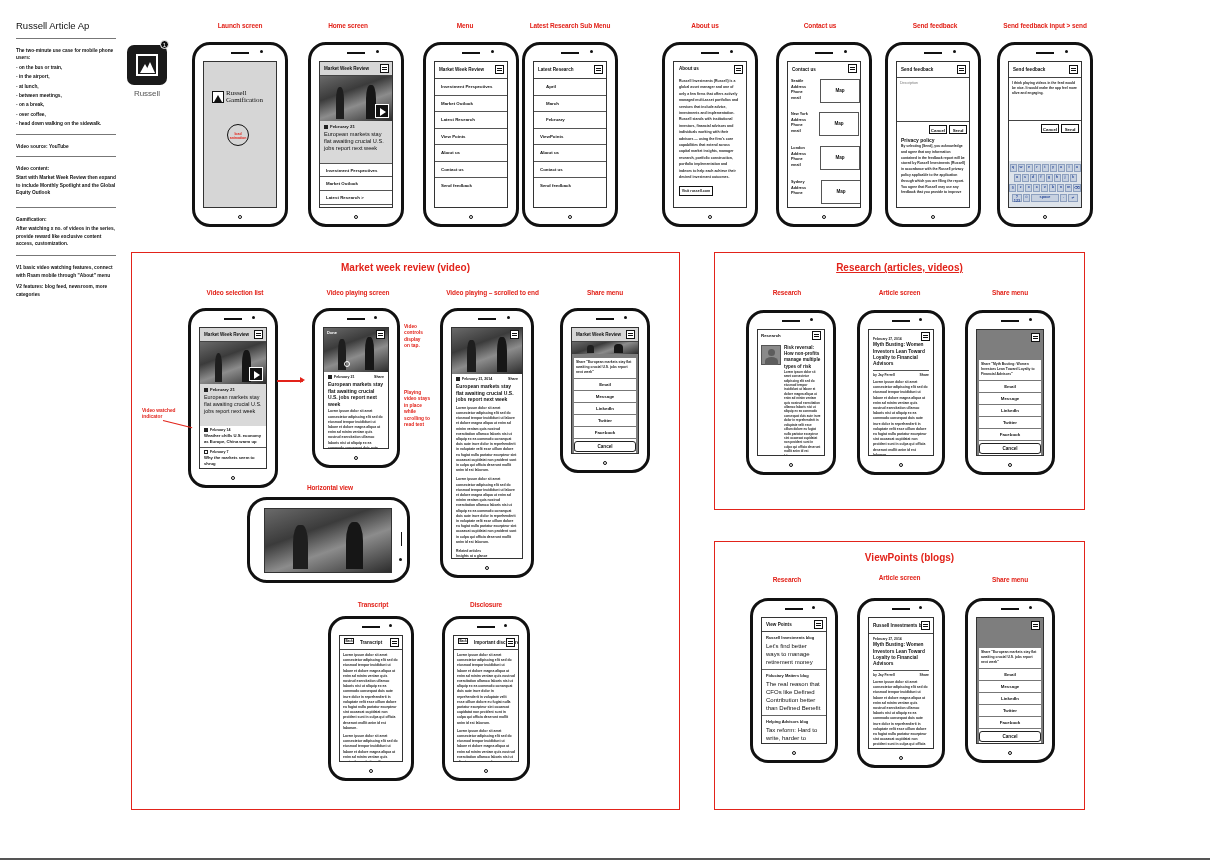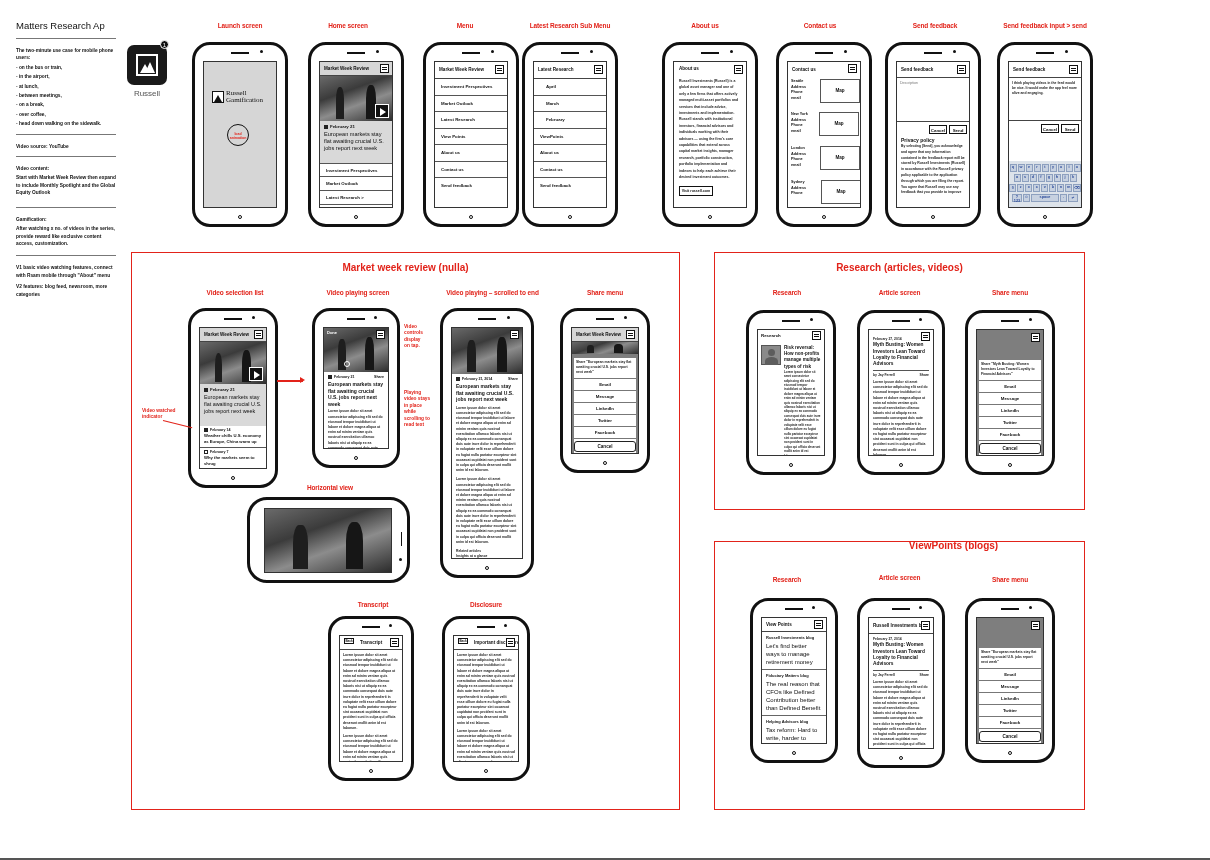--- a/index.html
+++ b/index.html
@@ -56,21 +56,21 @@
   .overlay { position: absolute; left: 0; right: 0; bottom: 0; top: 0; background: #7e7e7e; }
   .arrow { position: absolute; height: 1px; background: #e2231a; }
   .ann { position: absolute; font-size: 4.8px; line-height: 6.4px; font-weight: bold; color: #e2231a; }
   .hphone { position: absolute; border: 3px solid #111; border-radius: 20px; background: #fff; }
   .cross-box { position: absolute; left: 4px; top: 2px; width: 10px; height: 6px; border: 1px solid #111; font-size: 3px; text-align: center; font-weight: bold; }
 </style>
 </head>
 <body>
 
 <div class="notes">
-  <h1>Matters Research Ap</h1>
+  <h1>Russell Article Ap</h1>
   <div class="rule"></div>
   <p>The two-minute use case for mobile phone users:</p>
   <p>- on the bus or train,</p>
   <p>- in the airport,</p>
   <p>- at lunch,</p>
   <p>- between meetings,</p>
   <p>- on a break,</p>
   <p>- over coffee,</p>
   <p>- head down walking on the sidewalk.</p>
   <div class="rule"></div>
@@ -286,21 +286,21 @@
           <span class="k">☺</span>
           <span class="k" style="flex-basis:28px;">space</span>
           <span class="k">.</span>
           <span class="k" style="flex-basis:10px;">↵</span>
         </div>
     </div>
   </div>
 </div>
 
 <div class="section-box" style="left:131px;top:252px;width:549px;height:558px;"></div>
-<div class="sec-title" style="left:131px;top:262px;width:549px;">Market week review (nulla)</div>
+<div class="sec-title" style="left:131px;top:262px;width:549px;">Market week review (video)</div>
 
 <div class="lbl" style="left:195px;top:289px;width:80px;">Video selection list</div>
 <div class="lbl" style="left:318px;top:289px;width:80px;">Video playing screen</div>
 <div class="lbl" style="left:440px;top:289px;width:105px;">Video playing – scrolled to end</div>
 <div class="lbl" style="left:565px;top:289px;width:80px;">Share menu</div>
 
 <div class="phone" style="left:188px;top:308px;width:90px;height:180px;">
   <div class="spk"></div>
     <div class="cam"></div>
     <div class="home"></div>
@@ -434,21 +434,21 @@
     <div class="cam"></div>
     <div class="home"></div>
   <div class="screen">
     <div class="hdr" style="padding-left:20px;"><span class="cross-box">Back</span><span>Important disclosure</span><span class="menu-ic"></span></div>
     <div class="txt" style="padding:3px;">Lorem ipsum dolor sit amet consectetur adipiscing elit sed do eiusmod tempor incididunt ut labore et dolore magna aliqua ut enim ad minim veniam quis nostrud exercitation ullamco laboris nisi ut aliquip ex ea commodo consequat duis aute irure dolor in reprehenderit in voluptate velit esse cillum dolore eu fugiat nulla pariatur excepteur sint occaecat cupidatat non proident sunt in culpa qui officia deserunt mollit anim id est laborum.</div>
     <div class="txt" style="padding:0 3px;">Lorem ipsum dolor sit amet consectetur adipiscing elit sed do eiusmod tempor incididunt ut labore et dolore magna aliqua ut enim ad minim veniam quis nostrud exercitation ullamco laboris nisi ut aliquip ex ea commodo consequat duis aute irure dolor in reprehenderit in voluptate velit esse cillum dolore eu fugiat nulla pariatur excepteur sint occaecat cupidatat non proident sunt in culpa qui officia deserunt mollit anim id est laborum.</div>
   </div>
 </div>
 
 <div class="section-box" style="left:714px;top:252px;width:371px;height:258px;"></div>
-<div class="sec-title" style="left:714px;top:262px;width:371px;">Research (articles, videos)</div>
+<div class="sec-title" style="left:714px;top:262px;width:371px;text-decoration:underline;">Research (articles, videos)</div>
 <div class="lbl" style="left:752px;top:289px;width:70px;">Research</div>
 <div class="lbl" style="left:862px;top:289px;width:75px;">Article screen</div>
 <div class="lbl" style="left:975px;top:289px;width:70px;">Share menu</div>
 
 <div class="phone" style="left:746px;top:310px;width:90px;height:165px;">
   <div class="spk"></div>
     <div class="cam"></div>
     <div class="home"></div>
   <div class="screen">
     <div style="position:relative;height:12px;font-size:4.4px;font-weight:bold;padding:3px;"><span>Research</span><span class="menu-ic" style="top:1px;"></span></div>
@@ -495,21 +495,21 @@
       <div class="sh">Twitter</div>
       <div class="sh">Facebook</div>
       <div class="sh">Google+</div>
       <div class="sh">Copy link</div>
     </div>
     <div class="cancel" style="position:absolute;left:2px;right:2px;bottom:1px;">Cancel</div>
   </div>
 </div>
 
 <div class="section-box" style="left:714px;top:541px;width:371px;height:269px;"></div>
-<div class="sec-title" style="left:714px;top:540px;width:391px;margin-left:44px;">ViewPoints (blogs)</div>
+<div class="sec-title" style="left:714px;top:552px;width:391px;">ViewPoints (blogs)</div>
 <div class="lbl" style="left:752px;top:576px;width:70px;">Research</div>
 <div class="lbl" style="left:862px;top:574px;width:75px;">Article screen</div>
 <div class="lbl" style="left:975px;top:576px;width:70px;">Share menu</div>
 
 <div class="phone" style="left:750px;top:598px;width:88px;height:165px;">
   <div class="spk"></div>
     <div class="cam"></div>
     <div class="home"></div>
   <div class="screen">
     <div class="hdr"><span>View Points</span><span class="menu-ic"></span></div>

